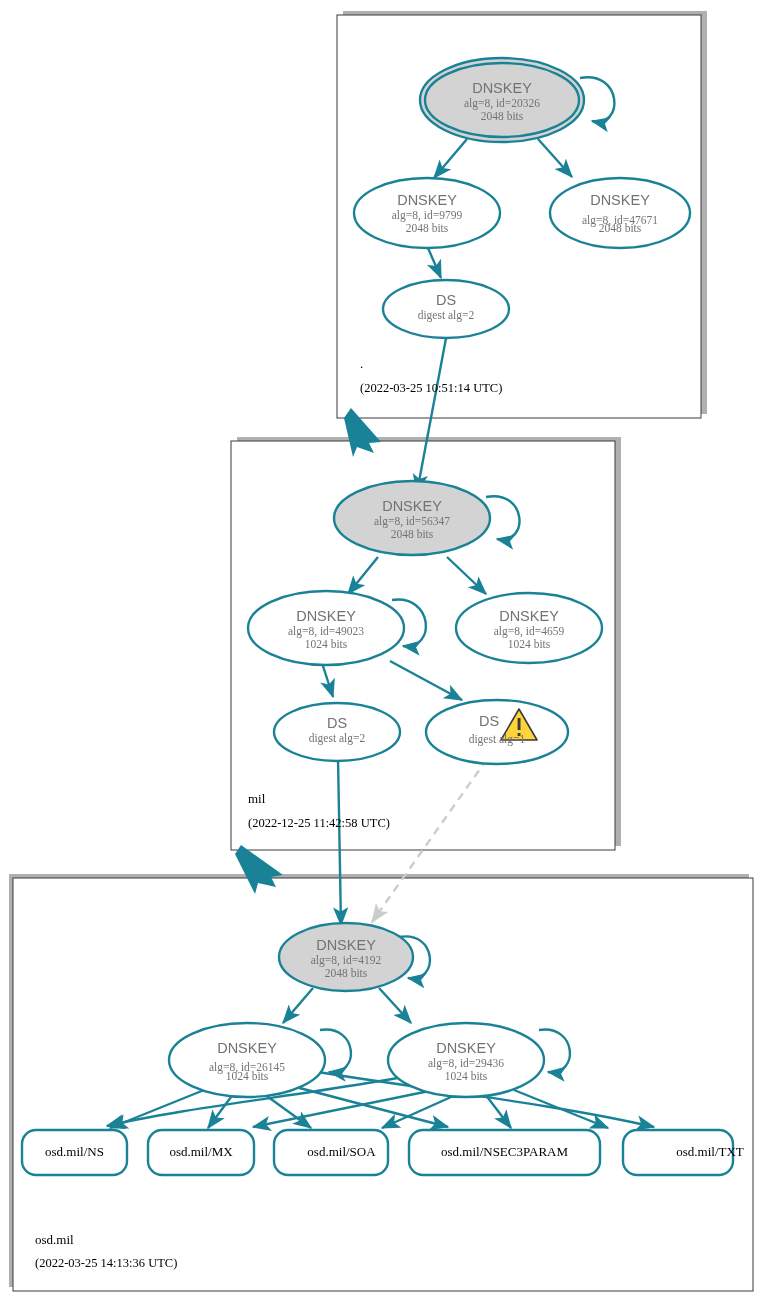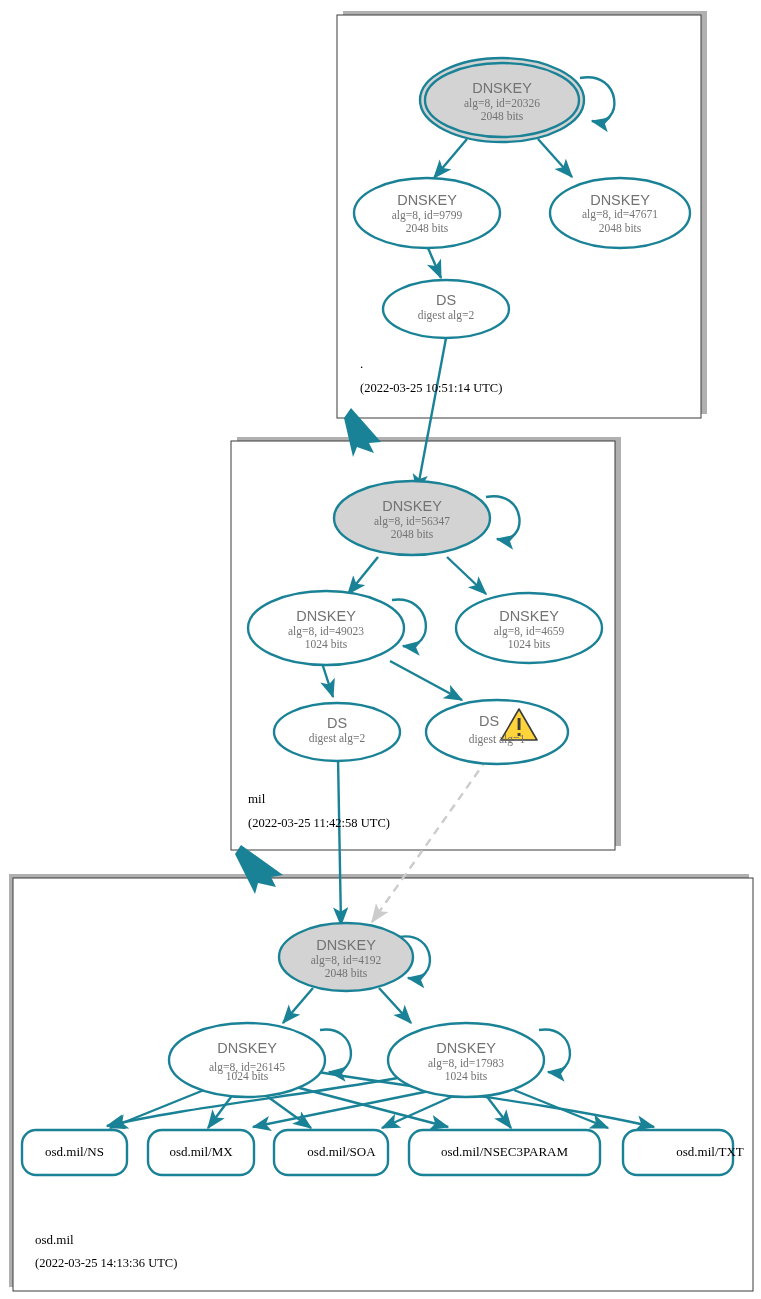--- a/index.html
+++ b/index.html
@@ -144,21 +144,21 @@
 
   <div class="node-text nt-title" style="left:422px;top:80px;width:160px;">DNSKEY</div>
   <div class="node-text nt-sub" style="left:422px;top:97px;width:160px;">alg=8, id=20326</div>
   <div class="node-text nt-sub" style="left:422px;top:110px;width:160px;">2048 bits</div>
 
   <div class="node-text nt-title" style="left:347px;top:192px;width:160px;">DNSKEY</div>
   <div class="node-text nt-sub" style="left:347px;top:209px;width:160px;">alg=8, id=9799</div>
   <div class="node-text nt-sub" style="left:347px;top:222px;width:160px;">2048 bits</div>
 
   <div class="node-text nt-title" style="left:540px;top:192px;width:160px;">DNSKEY</div>
-  <div class="node-text nt-sub" style="left:540px;top:208px;width:160px;">alg=8, id=47671</div>
+  <div class="node-text nt-sub" style="left:540px;top:214px;width:160px;">alg=8, id=47671</div>
   <div class="node-text nt-sub" style="left:540px;top:222px;width:160px;">2048 bits</div>
 
   <div class="node-text nt-title" style="left:366px;top:292px;width:160px;">DS</div>
   <div class="node-text nt-sub" style="left:366px;top:309px;width:160px;">digest alg=2</div>
 
   <div class="zone-label zone-name" style="left:360px;top:356px;">.</div>
   <div class="zone-label zone-time" style="left:360px;top:381px;">(2022-03-25 10:51:14 UTC)</div>
 
   <div class="node-text nt-title" style="left:332px;top:498px;width:160px;">DNSKEY</div>
   <div class="node-text nt-sub" style="left:332px;top:515px;width:160px;">alg=8, id=56347</div>
@@ -172,32 +172,32 @@
   <div class="node-text nt-sub" style="left:449px;top:625px;width:160px;">alg=8, id=4659</div>
   <div class="node-text nt-sub" style="left:449px;top:638px;width:160px;">1024 bits</div>
 
   <div class="node-text nt-title" style="left:257px;top:715px;width:160px;">DS</div>
   <div class="node-text nt-sub" style="left:257px;top:732px;width:160px;">digest alg=2</div>
 
   <div class="node-text nt-title" style="left:409px;top:713px;width:160px;text-align:center;">DS</div>
   <div class="node-text nt-sub" style="left:417px;top:733px;width:160px;">digest alg=1</div>
 
   <div class="zone-label zone-name" style="left:248px;top:791px;">mil</div>
-  <div class="zone-label zone-time" style="left:248px;top:816px;">(2022-03-25 11:42:58 UTC)</div>
+  <div class="zone-label zone-time" style="left:248px;top:816px;">(2022-12-25 11:42:58 UTC)</div>
 
   <div class="node-text nt-title" style="left:266px;top:937px;width:160px;">DNSKEY</div>
   <div class="node-text nt-sub" style="left:266px;top:954px;width:160px;">alg=8, id=4192</div>
   <div class="node-text nt-sub" style="left:266px;top:967px;width:160px;">2048 bits</div>
 
   <div class="node-text nt-title" style="left:167px;top:1040px;width:160px;">DNSKEY</div>
   <div class="node-text nt-sub" style="left:167px;top:1053px;width:160px;margin-top:8px;">alg=8, id=26145</div>
   <div class="node-text nt-sub" style="left:167px;top:1070px;width:160px;">1024 bits</div>
 
   <div class="node-text nt-title" style="left:386px;top:1040px;width:160px;">DNSKEY</div>
-  <div class="node-text nt-sub" style="left:386px;top:1057px;width:160px;">alg=8, id=17983</div>
+  <div class="node-text nt-sub" style="left:386px;top:1057px;width:160px;">alg=8, id=29436</div>
   <div class="node-text nt-sub" style="left:386px;top:1070px;width:160px;">1024 bits</div>
 
   <div class="rrset-text" style="left:22px;top:1144px;width:105px;">osd.mil/NS</div>
   <div class="rrset-text" style="left:148px;top:1144px;width:106px;">osd.mil/MX</div>
   <div class="rrset-text" style="left:274px;top:1144px;width:135px;">osd.mil/SOA</div>
   <div class="rrset-text" style="left:409px;top:1144px;width:191px;">osd.mil/NSEC3PARAM</div>
   <div class="rrset-text" style="left:623px;top:1144px;width:110px;margin-left:32px;">osd.mil/TXT</div>
 
   <div class="zone-label zone-name" style="left:35px;top:1232px;">osd.mil</div>
   <div class="zone-label zone-time" style="left:35px;top:1256px;">(2022-03-25 14:13:36 UTC)</div>

